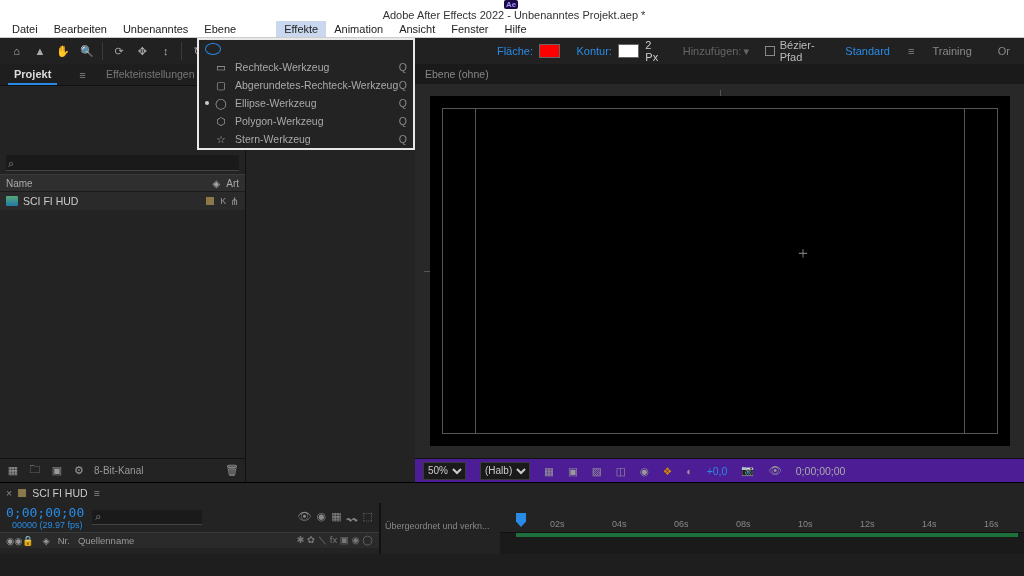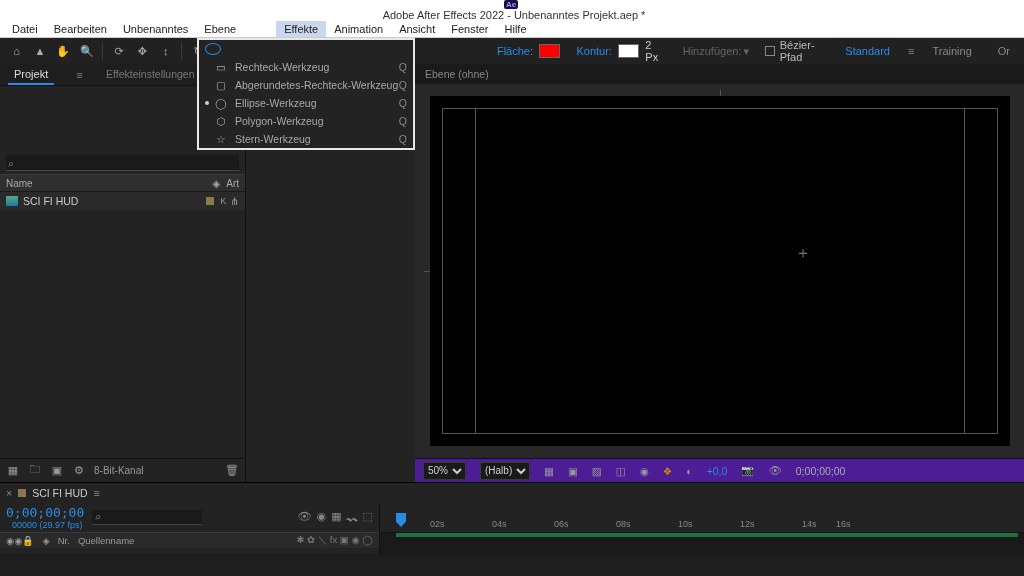--- a/index.html
+++ b/index.html
@@ -33,21 +33,21 @@
   .shape-menu .row .dot { width:4px; height:4px; background:#ccc; border-radius:50%; margin-right:6px; visibility:hidden; }
   .shape-menu .row.sel .dot { visibility:visible; }
   .shape-menu .row .ico { width:12px; height:12px; margin-right:8px; display:flex; align-items:center; justify-content:center; }
   .shape-menu .row .q { margin-left:auto; color:#888; }
   .shape-menu .top-slot { display:flex; align-items:center; height:18px; padding-left:6px; }
   .top-slot .ellipse-ico { width:16px; height:12px; border:1.5px solid #288CE7; border-radius:50%; }
 
   
   .panel-tabs { height:22px; background:#1e1e1e; display:flex; align-items:center; padding-left:8px; gap:18px; font-size:11px; color:#888; border-bottom:1px solid #111; }
   .panel-tabs .tab { padding:3px 6px; }
-  .panel-tabs .tab.active { color:#ddd; border-bottom:2px solid #288CE7; }
+  .panel-tabs .tab.active { color:#ddd; border-bottom:2px solid #288CE7;font-weight:bold; }
   .panel-tabs .hamb { margin-left:4px; color:#888; }
 
   
   .main { display:flex; height:418px; }
   .left { width:245px; background:#232323; display:flex; flex-direction:column; }
   .mid { width:170px; background:#232323; border-left:1px solid #111; }
   .right { flex:1; background:#1a1a1a; display:flex; flex-direction:column; }
 
   .left-spacer { flex:0 0 88px; }
   .search-row { padding:3px 6px; display:flex; align-items:center; }
@@ -286,30 +286,33 @@
         </div>
       </div>
       <div class="tl-cols">
         <span>◉◉🔒</span>
         <span>◈</span>
         <span>Nr.</span>
         <span>Quellenname</span>
         <span style="margin-left:auto;color:#777">✱ ✿ ＼ fx ▣ ◉ ◯</span>
       </div>
     </div>
+    <div class="parent-col">
+      <div>Übergeordnet und verkn...</div>
+    </div>
     <div class="tl-right">
       <div class="ruler" id="ruler">
         <div class="playhead"></div>
       <div class="mark" style="left: 50px;">02s</div>
           <div class="mark" style="left: 112px;">04s</div>
           <div class="mark" style="left: 174px;">06s</div>
           <div class="mark" style="left: 236px;">08s</div>
           <div class="mark" style="left: 298px;">10s</div>
           <div class="mark" style="left: 360px;">12s</div>
           <div class="mark" style="left: 422px;">14s</div>
-          <div class="mark" style="left: 456px;">16s</div>
+          <div class="mark" style="left: 484px;">16s</div>
         </div>
       <div class="track-area">
         <div class="wa"></div>
       </div>
     </div>
   </div>
 </div>
 
 </body></html>

